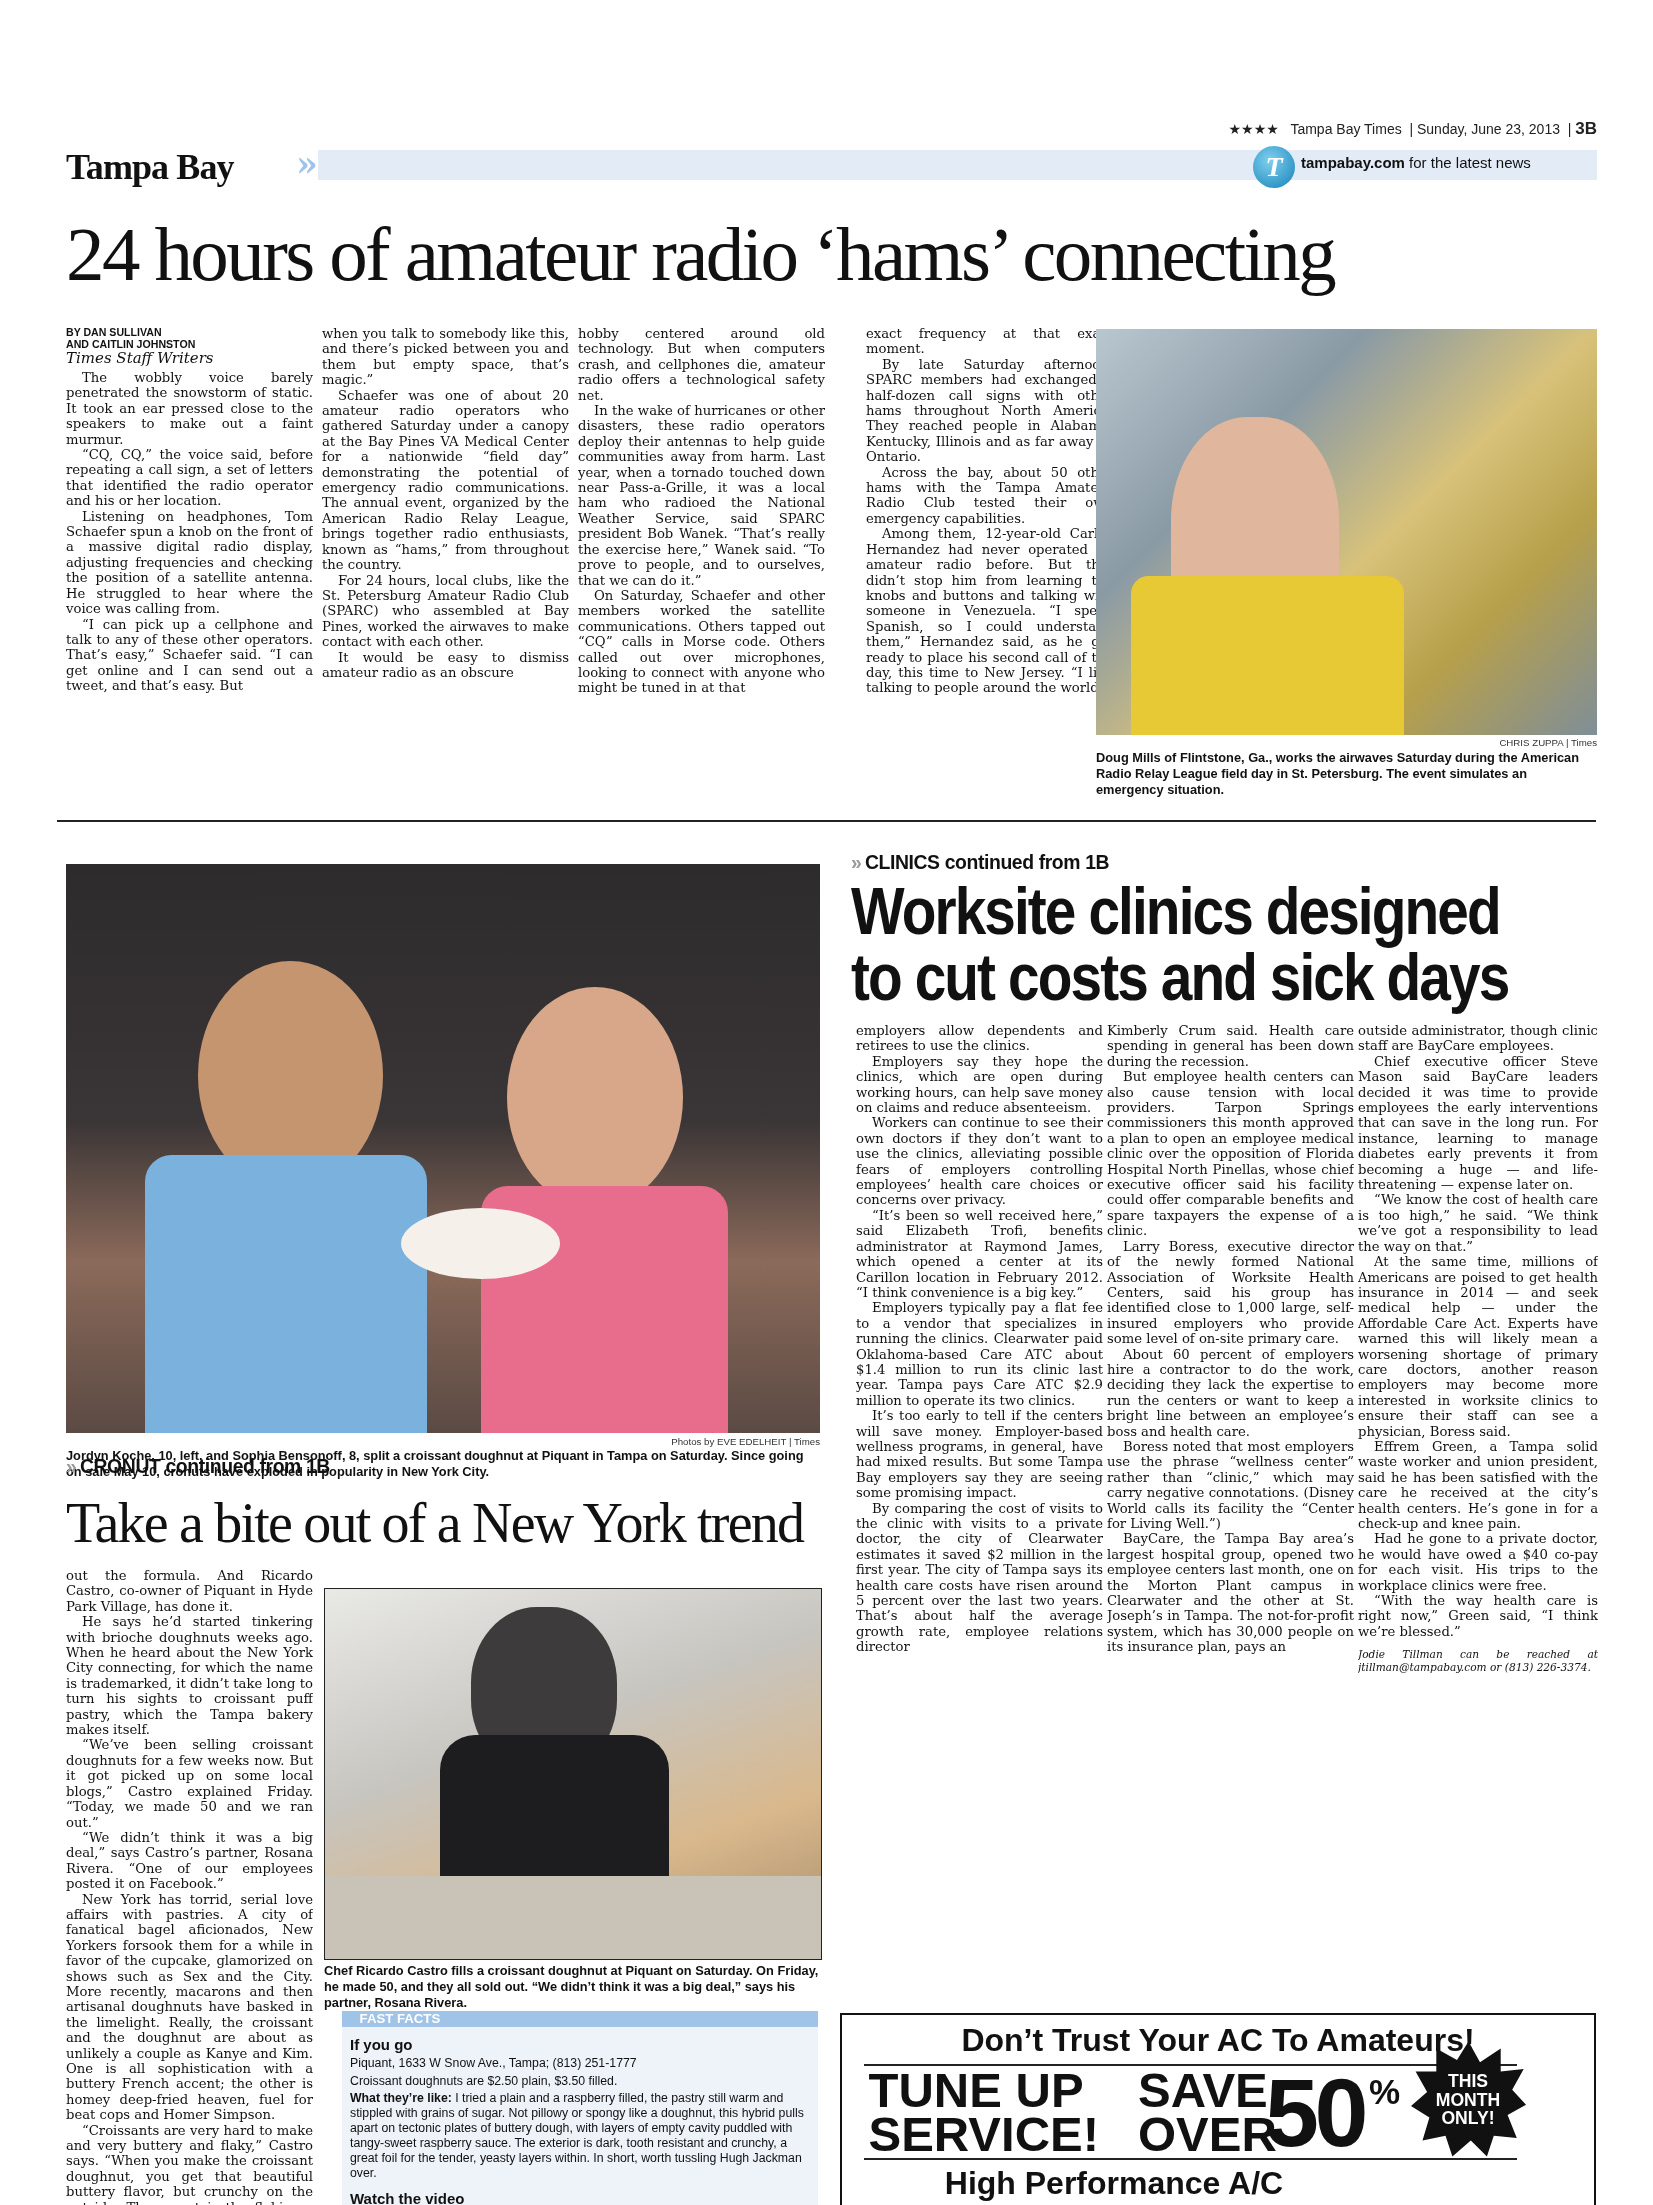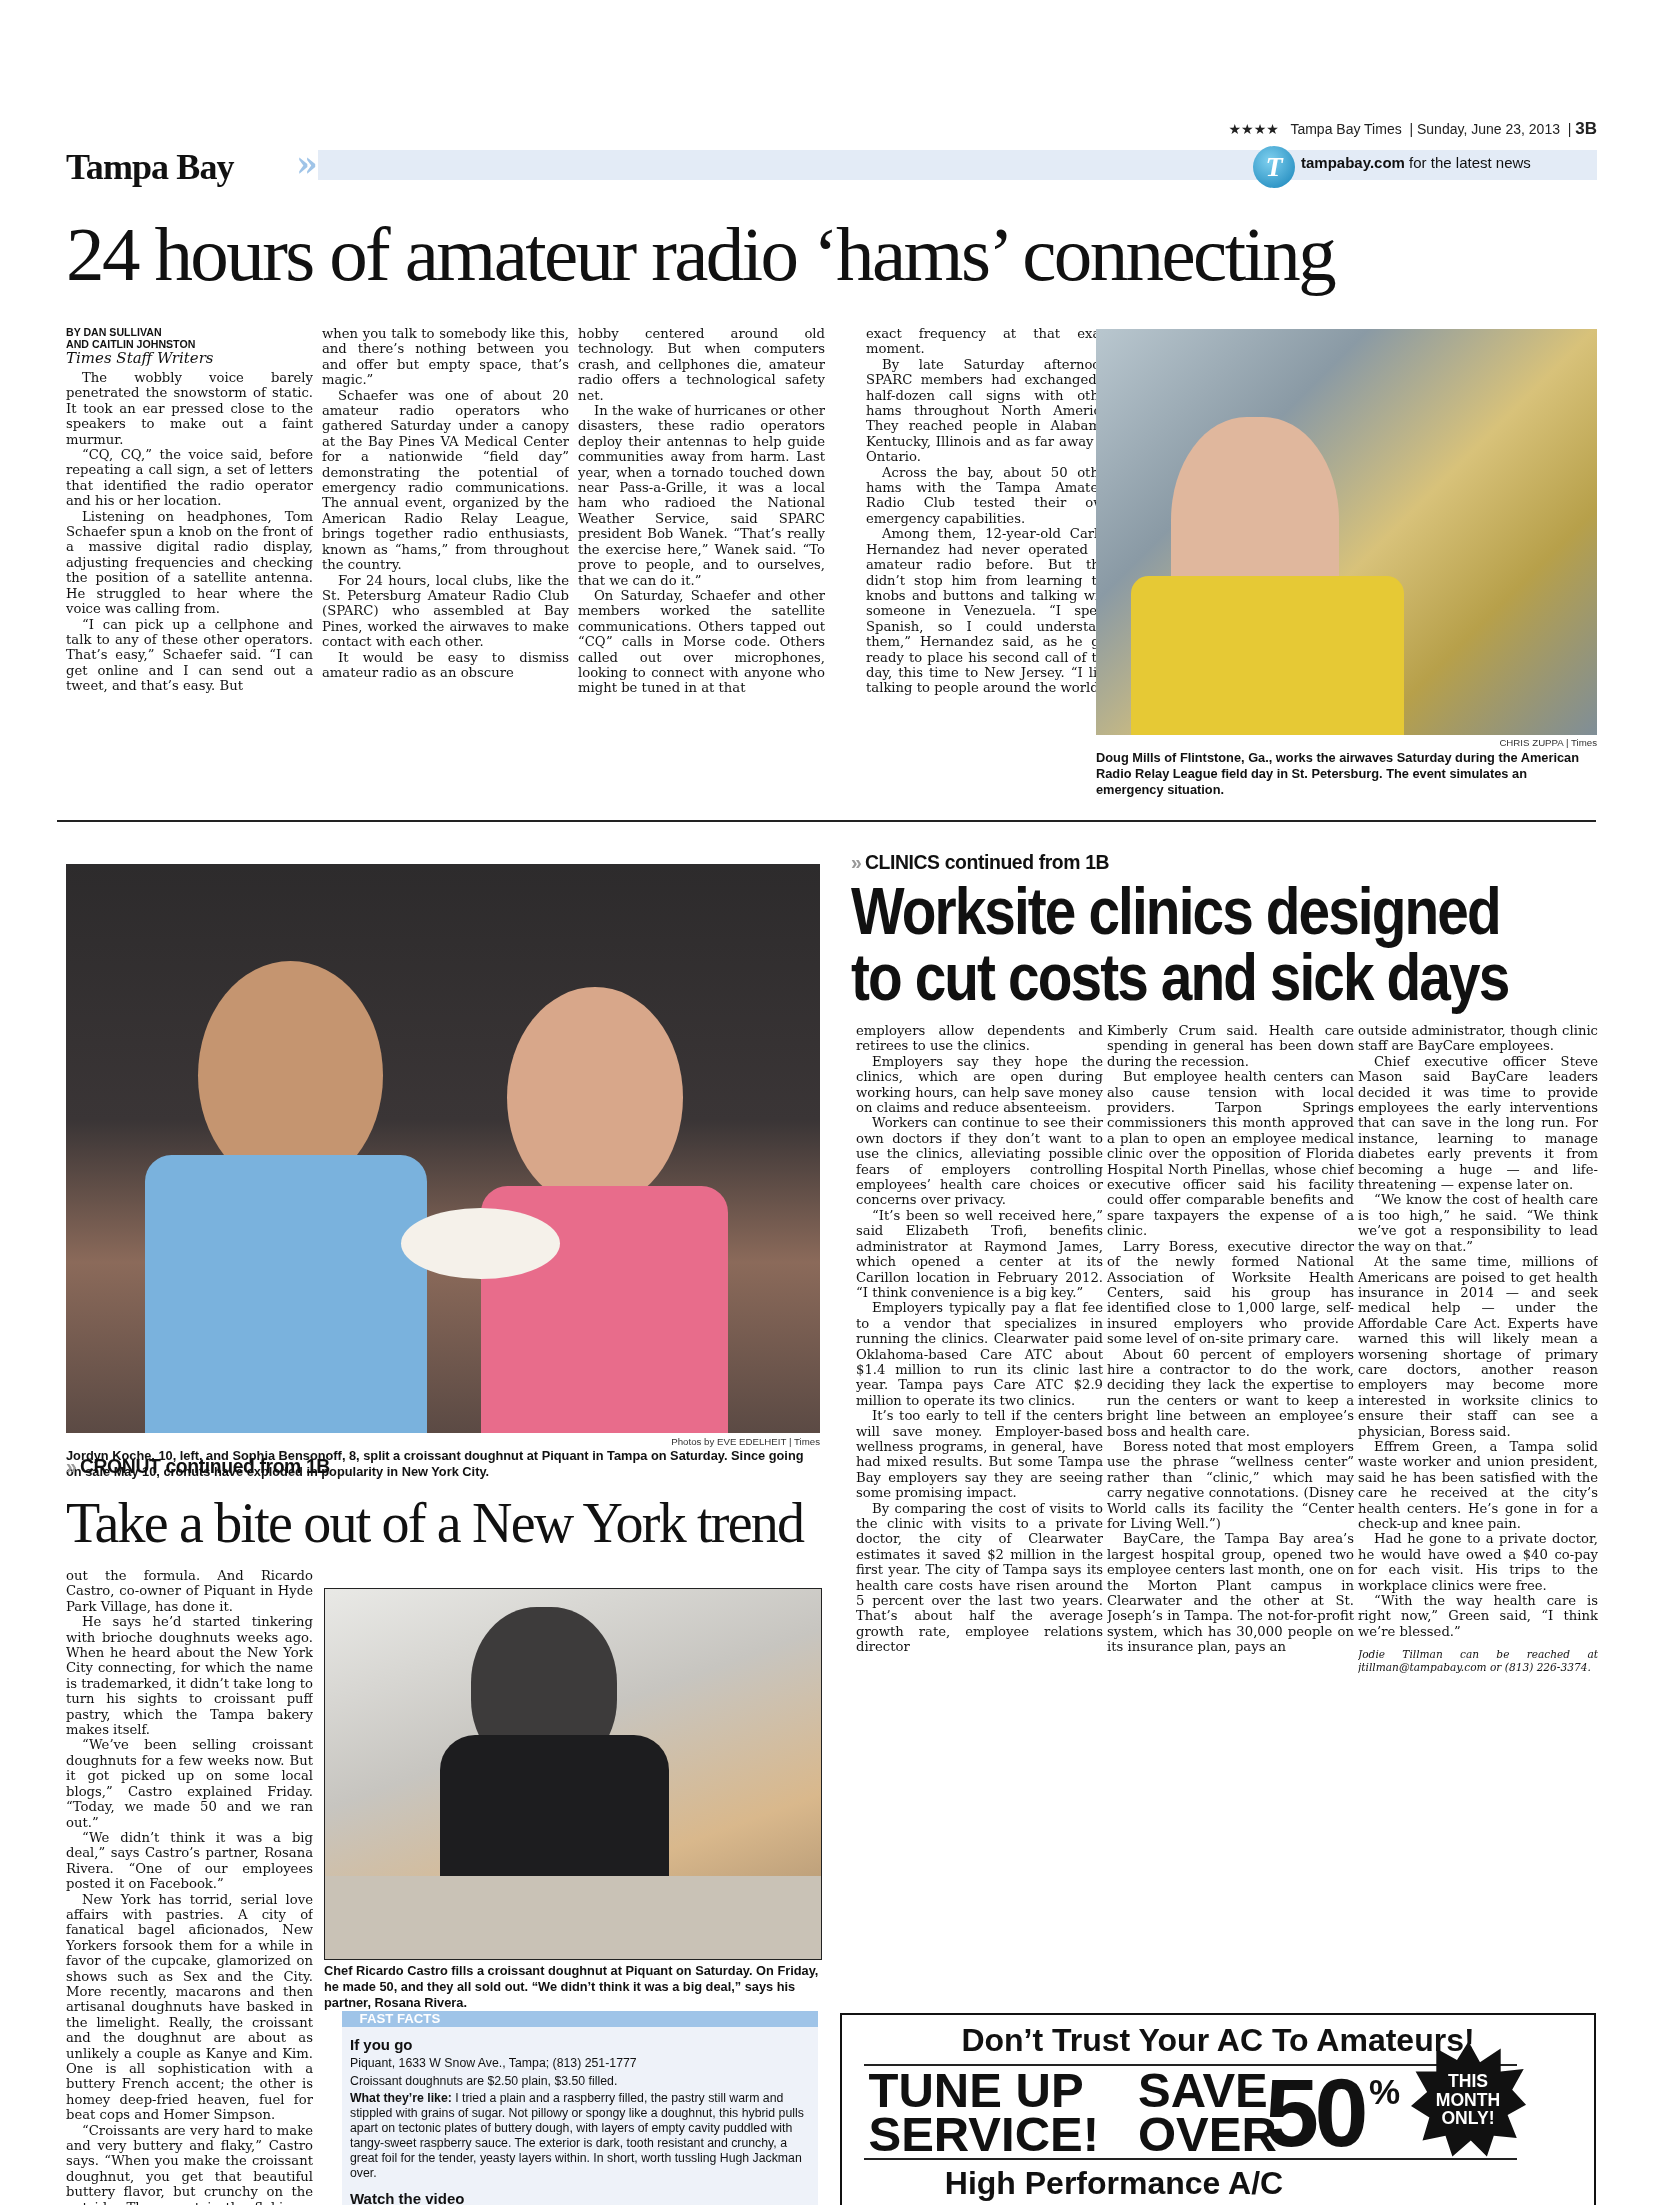--- a/index.html
+++ b/index.html
@@ -60,21 +60,21 @@
 <div class="col body-text" style="left:66px;top:326px;width:247px;height:441px;">
   <div class="byline">BY DAN SULLIVAN</div>
   <div class="byline">AND CAITLIN JOHNSTON</div>
   <div class="staff">Times Staff Writers</div>
   <p>The wobbly voice barely penetrated the snowstorm of static. It took an ear pressed close to the speakers to make out a faint murmur.</p>
   <p>“CQ, CQ,” the voice said, before repeating a call sign, a set of letters that identified the radio operator and his or her location.</p>
   <p>Listening on headphones, Tom Schaefer spun a knob on the front of a massive digital radio display, adjusting frequencies and checking the position of a satellite antenna. He struggled to hear where the voice was calling from.</p>
   <p>“I can pick up a cellphone and talk to any of these other operators. That’s easy,” Schaefer said. “I can get online and I can send out a tweet, and that’s easy. But</p>
 </div>
 <div class="col body-text" style="left:322px;top:326px;width:247px;height:441px;">
-  <p style="text-indent:0">when you talk to somebody like this, and there’s nothing between you and offer but empty space, that’s magic.”</p>
+  <p style="text-indent:0">when you talk to somebody like this, and there’s picked between you and them but empty space, that’s magic.”</p>
   <p>Schaefer was one of about 20 amateur radio operators who gathered Saturday under a canopy at the Bay Pines VA Medical Center for a nationwide “field day” demonstrating the potential of emergency radio communications. The annual event, organized by the American Radio Relay League, brings together radio enthusiasts, known as “hams,” from throughout the country.</p>
   <p>For 24 hours, local clubs, like the St. Petersburg Amateur Radio Club (SPARC) who assembled at Bay Pines, worked the airwaves to make contact with each other.</p>
   <p>It would be easy to dismiss amateur radio as an obscure</p>
 </div>
 <div class="col body-text" style="left:578px;top:326px;width:247px;height:441px;">
   <p style="text-indent:0">hobby centered around old technology. But when computers crash, and cellphones die, amateur radio offers a technological safety net.</p>
   <p>In the wake of hurricanes or other disasters, these radio operators deploy their antennas to help guide communities away from harm. Last year, when a tornado touched down near Pass-a-Grille, it was a local ham who radioed the National Weather Service, said SPARC president Bob Wanek. “That’s really the exercise here,” Wanek said. “To prove to people, and to ourselves, that we can do it.”</p>
   <p>On Saturday, Schaefer and other members worked the satellite communications. Others tapped out “CQ” calls in Morse code. Others called out over microphones, looking to connect with anyone who might be tuned in at that</p>
 </div>
 <div class="col body-text" style="left:866px;top:326px;width:247px;height:441px;">

